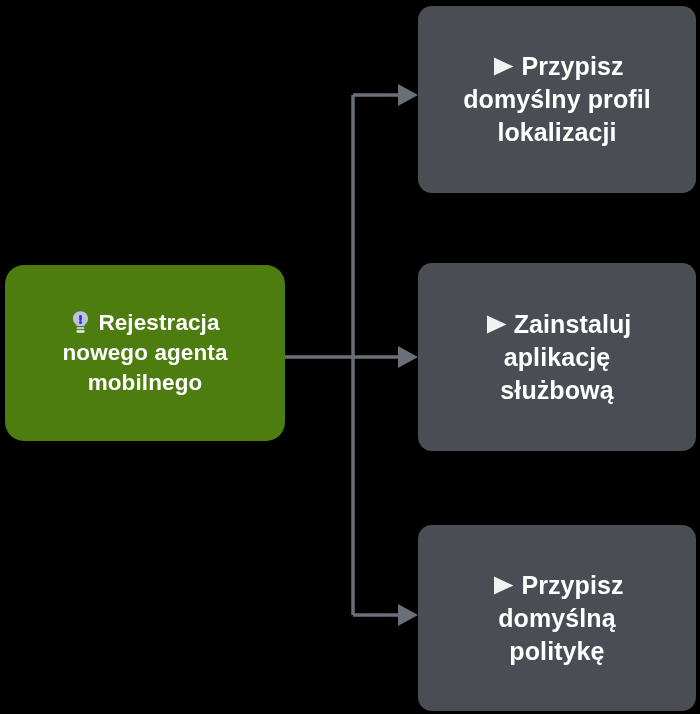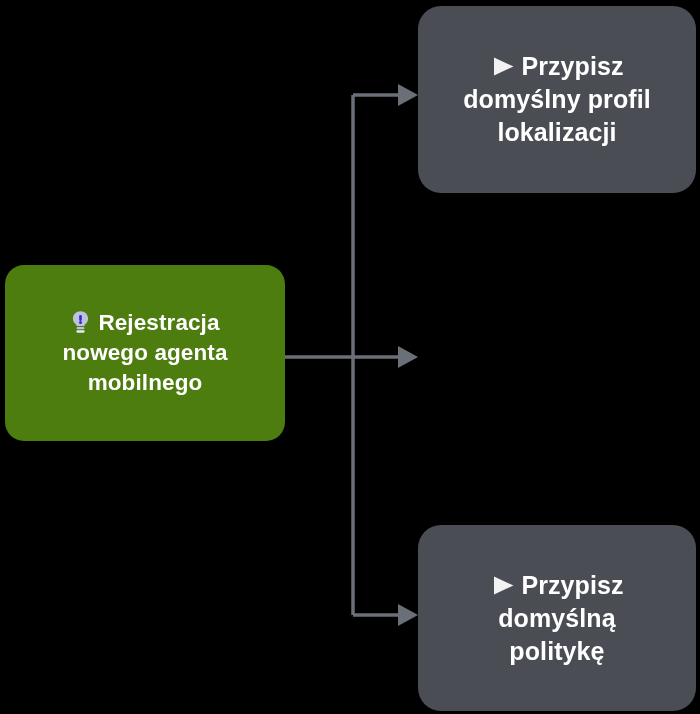--- a/index.html
+++ b/index.html
@@ -53,21 +53,21 @@
     font-size: 22.5px;
     font-weight: 700;
     letter-spacing: 0.1px;
   }
 
   
   .node-target {
     left: 418px;
     width: 278px;
     background: #4A4E54;
-    border-radius: 23px;
+    border-radius: 14px;
     font-size: 25px;
     font-weight: 700;
     letter-spacing: 0.1px;
   }
   #node-profile  { top: 6px;   height: 187px; }
   #node-app      { top: 263px; height: 188px; }
   #node-policy   { top: 525px; height: 186px; }
 
   
   .icon-inline {
@@ -121,20 +121,27 @@
   </div>
 
   <div class="node node-target" id="node-profile">
     <span class="node-label"><svg class="icon-inline play-icon" viewBox="0 0 27 23" aria-hidden="true">
           <polygon points="4,2.5 23.5,11.5 4,20.5" fill="#F2F2F2"></polygon>
         </svg><span>Przypisz
 domyślny profil
 lokalizacji</span></span>
   </div>
 
+  <div class="node node-target" id="node-app">
+    <span class="node-label"><svg class="icon-inline play-icon" viewBox="0 0 27 23" aria-hidden="true">
+          <polygon points="4,2.5 23.5,11.5 4,20.5" fill="#F2F2F2"></polygon>
+        </svg><span>Zainstaluj
+aplikację
+służbową</span></span>
+  </div>
 
   <div class="node node-target" id="node-policy">
     <span class="node-label"><svg class="icon-inline play-icon" viewBox="0 0 27 23" aria-hidden="true">
           <polygon points="4,2.5 23.5,11.5 4,20.5" fill="#F2F2F2"></polygon>
         </svg><span>Przypisz
 domyślną
 politykę</span></span>
   </div>
 
 </div>

